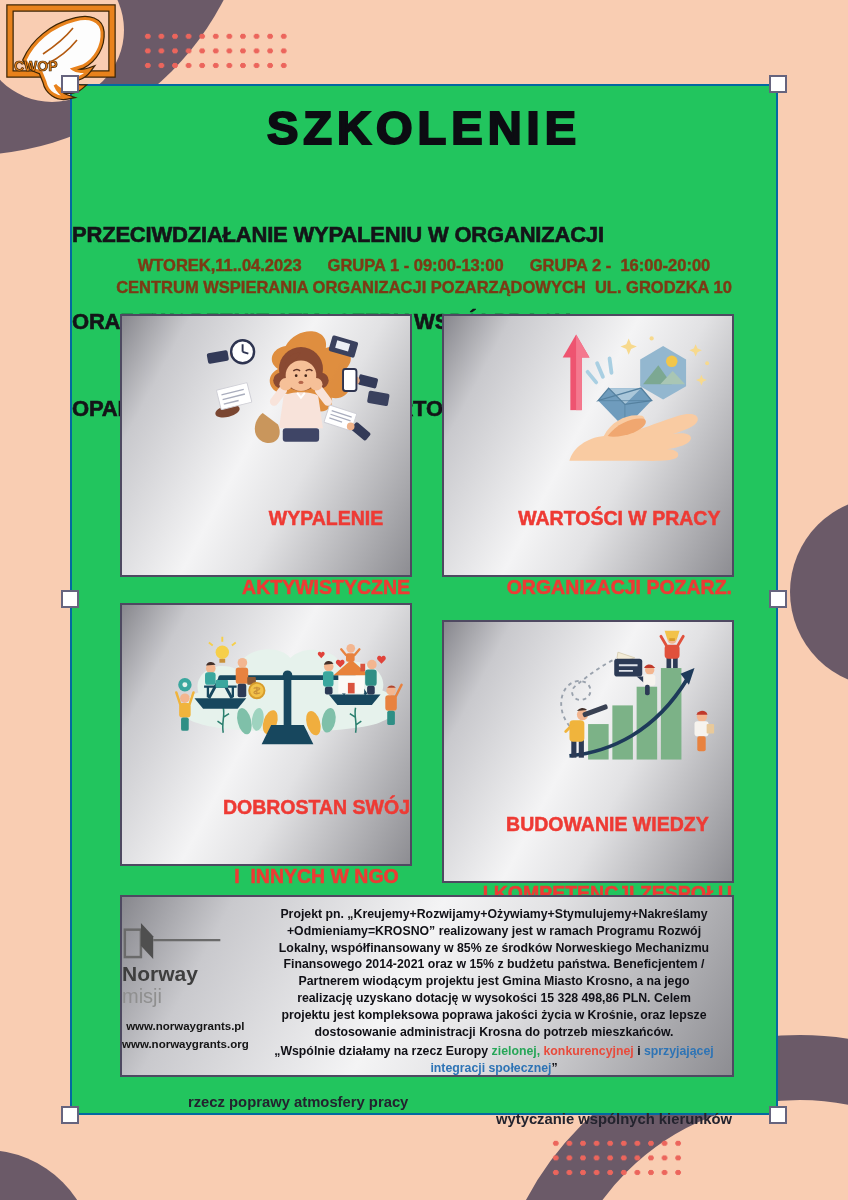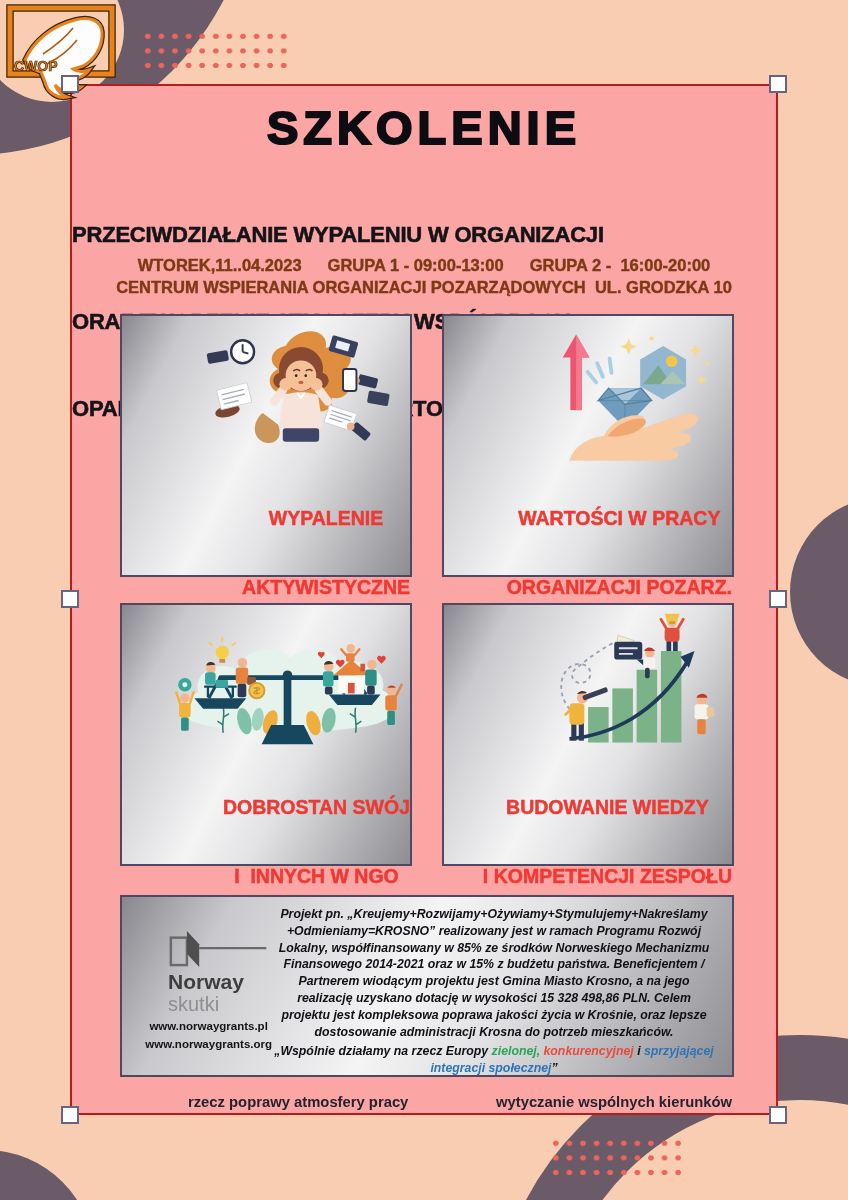--- a/index.html
+++ b/index.html
@@ -17,21 +17,21 @@
   .ring-br{position:absolute;left:490px;top:1035px;width:620px;height:620px;
        box-sizing:border-box;border-radius:50%;border:65px solid #6b5a68;}
   .dots{position:absolute;
        background-image:radial-gradient(circle,#ec655c 2.5px,rgba(0,0,0,0) 3px);
        background-size:13.6px 14.6px;}
   .dots-top{left:141px;top:29px;width:151px;height:44px;}
   .dots-bottom{left:549px;top:1136px;width:138px;height:44px;}
 
   
   .card{position:absolute;left:70px;top:84px;width:708px;height:1031px;
-       box-sizing:border-box;background:#fca5a5;border:2px solid #b91c1c;}
+       box-sizing:border-box;background:#22c55e;border:2px solid #0369a1;}
   .handle{position:absolute;width:18px;height:18px;background:#fff;
        border:2px solid #66647e;box-sizing:border-box;z-index:9;}
   .h-tl{left:61px;top:75px;}  .h-tr{left:769px;top:75px;}
   .h-ml{left:61px;top:590px;} .h-mr{left:769px;top:590px;}
   .h-bl{left:61px;top:1106px;}.h-br{left:769px;top:1106px;}
 
   .cwop{position:absolute;left:3px;top:2px;z-index:5;}
 
   
   .title{position:absolute;left:0;top:14px;width:100%;text-align:center;
@@ -46,41 +46,41 @@
   .venue{position:absolute;left:0;top:192px;width:100%;text-align:center;
        font-size:16.5px;font-weight:bold;color:#7c3a15;
        -webkit-text-stroke:0.4px #7c3a15;white-space:pre-wrap;}
 
   
   .topic{position:absolute;width:292px;height:263px;box-sizing:border-box;
        border:2px solid #4e4961;display:flex;flex-direction:column;align-items:flex-end;
        background:linear-gradient(118deg,#87878d 0%,#c9c9cd 16%,#f4f4f5 46%,
                   #e2e2e4 62%,#a8a8ac 88%,#8d8d92 100%);}
   .t1{left:48px;top:228px;} .t2{left:370px;top:228px;}
-  .t3{left:48px;top:517px;} .t4{left:370px;top:517px;}
+  .t3{left:48px;top:517px;} .t4{left:370px;top:534px;}
   .illo{height:140px;margin-top:5px;}
   .illo svg{height:140px;display:block;margin:0 auto;}
   .topic-title{font-size:19.5px;font-weight:bold;color:#ee3a34;text-align:center;
        line-height:23px;-webkit-text-stroke:0.5px #ee3a34;white-space:pre-wrap;}
   .topic-desc{margin-top:7px;font-size:14.8px;font-weight:bold;color:#23232e;
        text-align:center;line-height:19px;white-space:pre-wrap;}
 
   
   .footerbox{position:absolute;left:48px;top:809px;width:614px;height:182px;
        box-sizing:border-box;border:2px solid #4e4961;display:flex;
        background:linear-gradient(118deg,#87878d 0%,#c9c9cd 16%,#f4f4f5 46%,
                   #e2e2e4 62%,#a8a8ac 88%,#8d8d92 100%);}
-  .f-left{width:150px;display:flex;flex-direction:column;align-items:flex-end;
-       padding-top:30px;box-sizing:border-box;}
+  .f-left{width:150px;display:flex;flex-direction:column;align-items:flex-start;
+       padding-top:22px;box-sizing:border-box;}
   .norway-name{font-size:21px;font-weight:bold;color:#3e3e3e;line-height:22px;
        width:104px;}
   .norway-grants{font-size:20px;color:#8f8f8f;line-height:22px;width:104px;}
   .websites{margin-top:auto;margin-bottom:22px;font-size:11.5px;font-weight:bold;
        color:#141414;line-height:18px;text-align:center;}
-  .f-right{flex:1;padding:9px 16px 6px 0;box-sizing:border-box;font-style:italic;}
+  .f-right{flex:1;padding:9px 16px 6px 0;box-sizing:border-box;}
   .project-text{font-size:12.3px;font-weight:bold;color:#101016;line-height:16.8px;
        text-align:center;}
   .slogan{margin-top:3px;font-size:12.3px;font-weight:bold;color:#101016;
        line-height:16.8px;text-align:center;white-space:pre-wrap;}
   .w-green{color:#27a658;} .w-red{color:#e84b3c;} .w-blue{color:#2e74b5;}
 </style>
 </head>
 <body>
 
 <div class="stage">
@@ -344,21 +344,21 @@
     </div>
 
     <div class="footerbox">
       <div class="f-left">
         <svg viewBox="0 0 110 46" width="104" height="44">
           <rect x="3" y="11" width="17" height="29" fill="none" stroke="#6a6a6a" stroke-width="2.6"></rect>
           <polygon points="20,4 33,18 33,42 20,28" fill="#4f4f4f"></polygon>
           <line x1="33" y1="22" x2="104" y2="22" stroke="#6a6a6a" stroke-width="2.4"></line>
         </svg>
         <div class="norway-name">Norway</div>
-        <div class="norway-grants">skutki</div>
+        <div class="norway-grants">misji</div>
         <div class="websites">
           <div>www.norwaygrants.pl</div>
           <div>www.norwaygrants.org</div>
         </div>
       </div>
       <div class="f-right">
         <div class="project-text">Projekt pn. „Kreujemy+Rozwijamy+Ożywiamy+Stymulujemy+Nakreślamy +Odmieniamy=KROSNO” realizowany jest w ramach Programu Rozwój Lokalny, współfinansowany w 85% ze środków Norweskiego Mechanizmu Finansowego 2014-2021 oraz w 15% z budżetu państwa. Beneficjentem / Partnerem wiodącym projektu jest Gmina Miasto Krosno, a na jego realizację uzyskano dotację w wysokości 15 328 498,86 PLN. Celem projektu jest kompleksowa poprawa jakości życia w Krośnie, oraz lepsze dostosowanie administracji Krosna do potrzeb mieszkańców.</div>
         <div class="slogan"><span>„Wspólnie działamy na rzecz Europy </span><span class="w-green">zielonej,</span><span> </span><span class="w-red">konkurencyjnej</span><span> i </span><span class="w-blue">sprzyjającej integracji społecznej</span><span>”</span></div>
       </div>
     </div>

